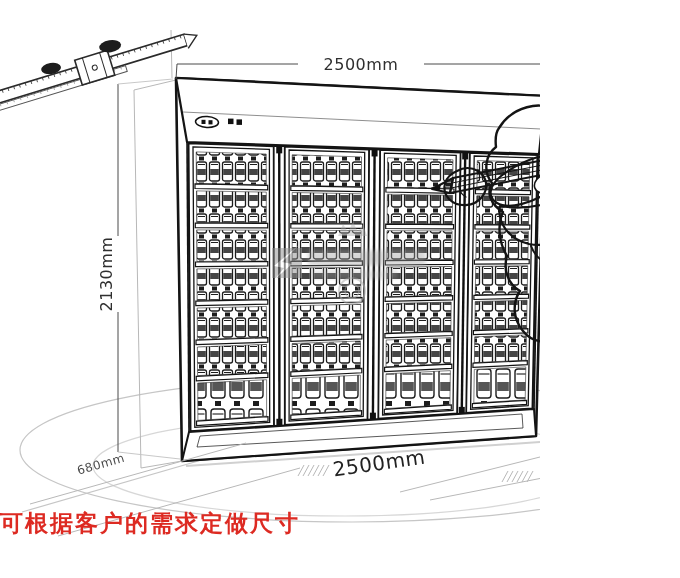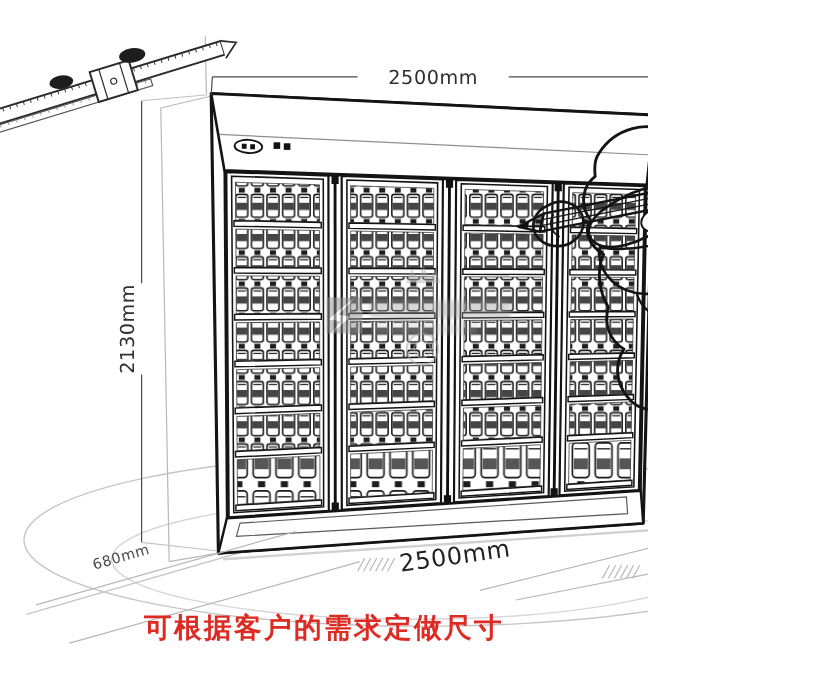--- a/index.html
+++ b/index.html
@@ -7,21 +7,21 @@
          font-family:"DejaVu Sans",sans-serif;}
   svg{display:block;}
   .ink{stroke:#141414;fill:none;stroke-linecap:round;stroke-linejoin:round;}
   .faint{stroke:#c6c6c6;fill:none;stroke-width:1.2;}
   .faint2{stroke:#b8b8b8;fill:none;stroke-width:1;}
   .dimline{stroke:#4a4a4a;stroke-width:1;fill:none;}
   .dimext{stroke:#c2c2c2;stroke-width:0.9;fill:none;}
   .dim{fill:#2f2f2f;font-size:16px;font-family:"DejaVu Sans",sans-serif;letter-spacing:0.5px;}
   .dim-big{fill:#222222;font-size:20px;}
   .dim-small{fill:#4a4a4a;font-size:12px;}
-  .caption{position:absolute;top:508px;left:0;width:100%;text-align:center;
+  .caption{position:absolute;top:508px;left:0;width:100%;
            font-size:23px;font-weight:bold;color:#dd2a22;letter-spacing:2px;
            font-family:"DejaVu Sans",sans-serif;}
 </style>
 </head>
 <body>
 
 <div class="stage">
 <svg id="sketch-svg" width="680" height="578" viewBox="0 0 680 578" xmlns="http://www.w3.org/2000/svg">
   <defs>
     <filter id="wmblur" x="-20%" y="-20%" width="140%" height="140%">

